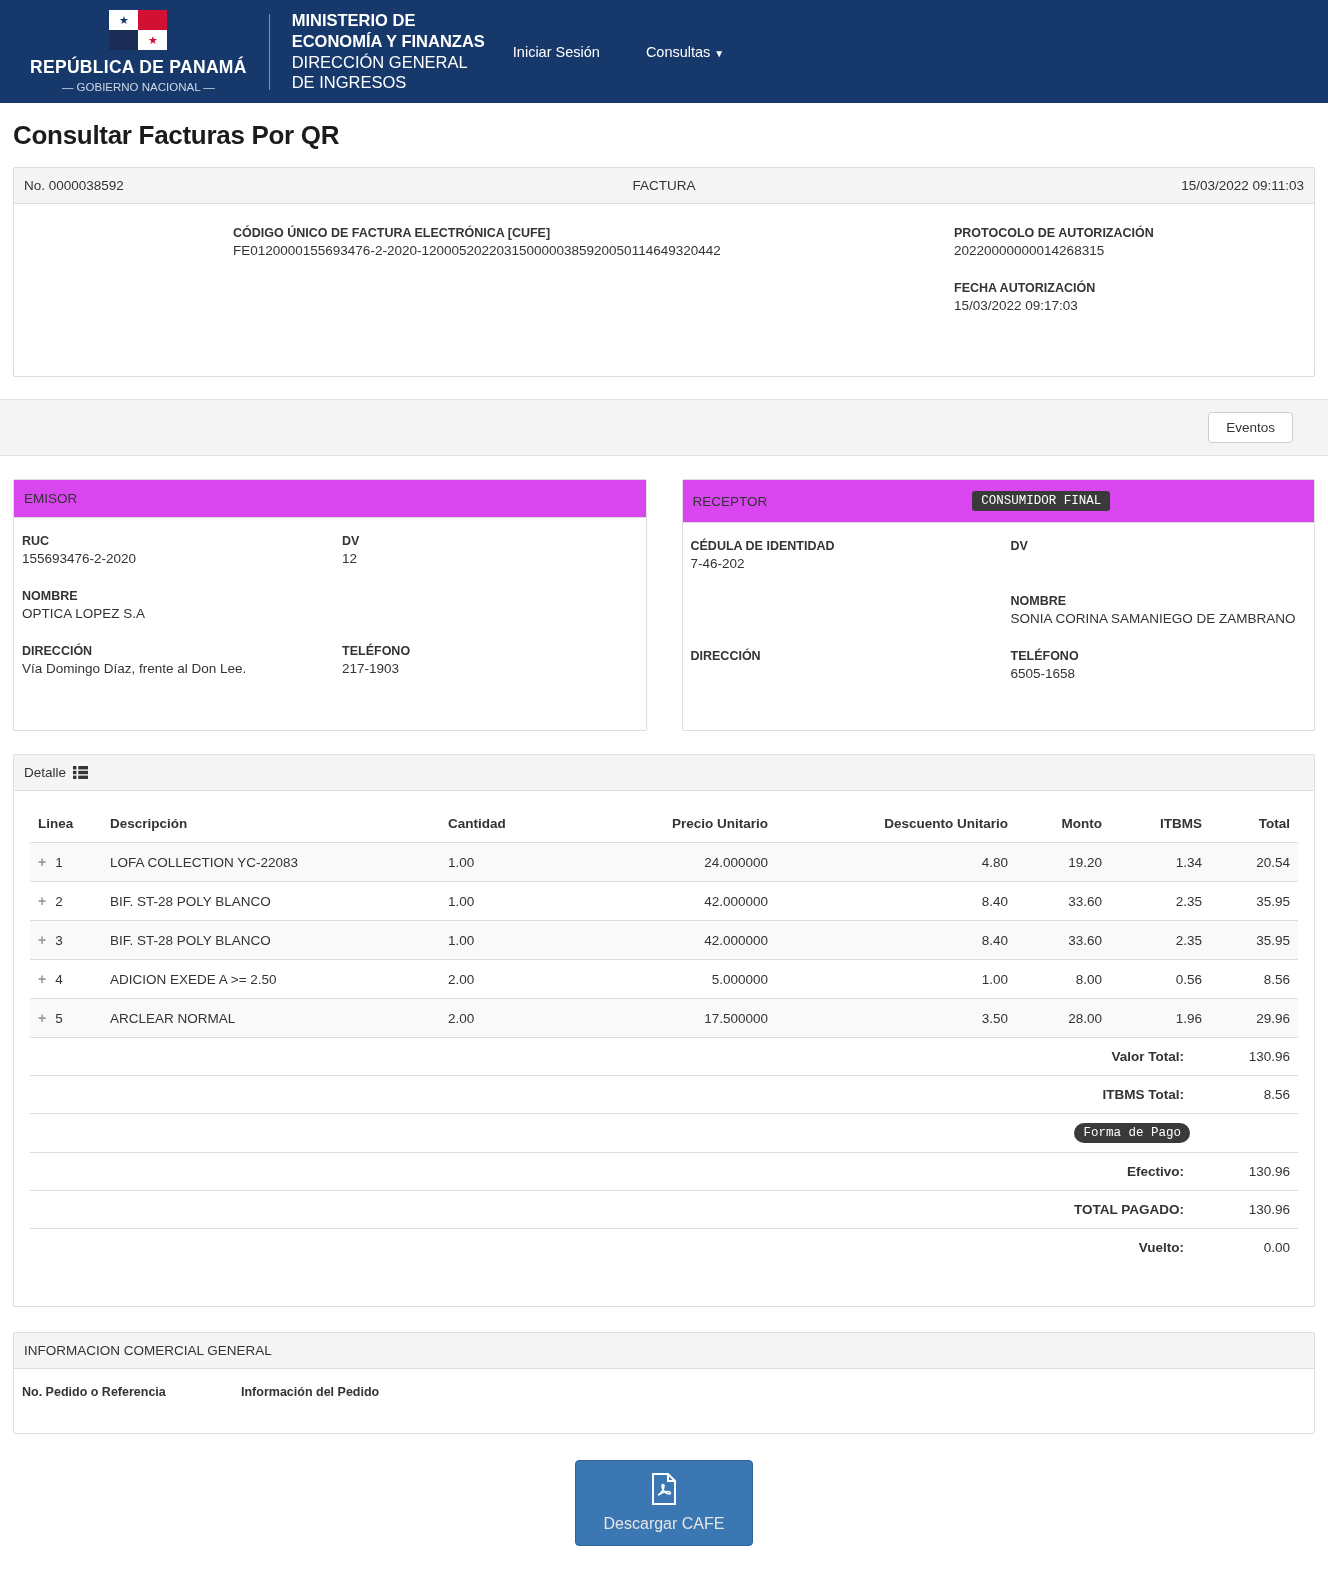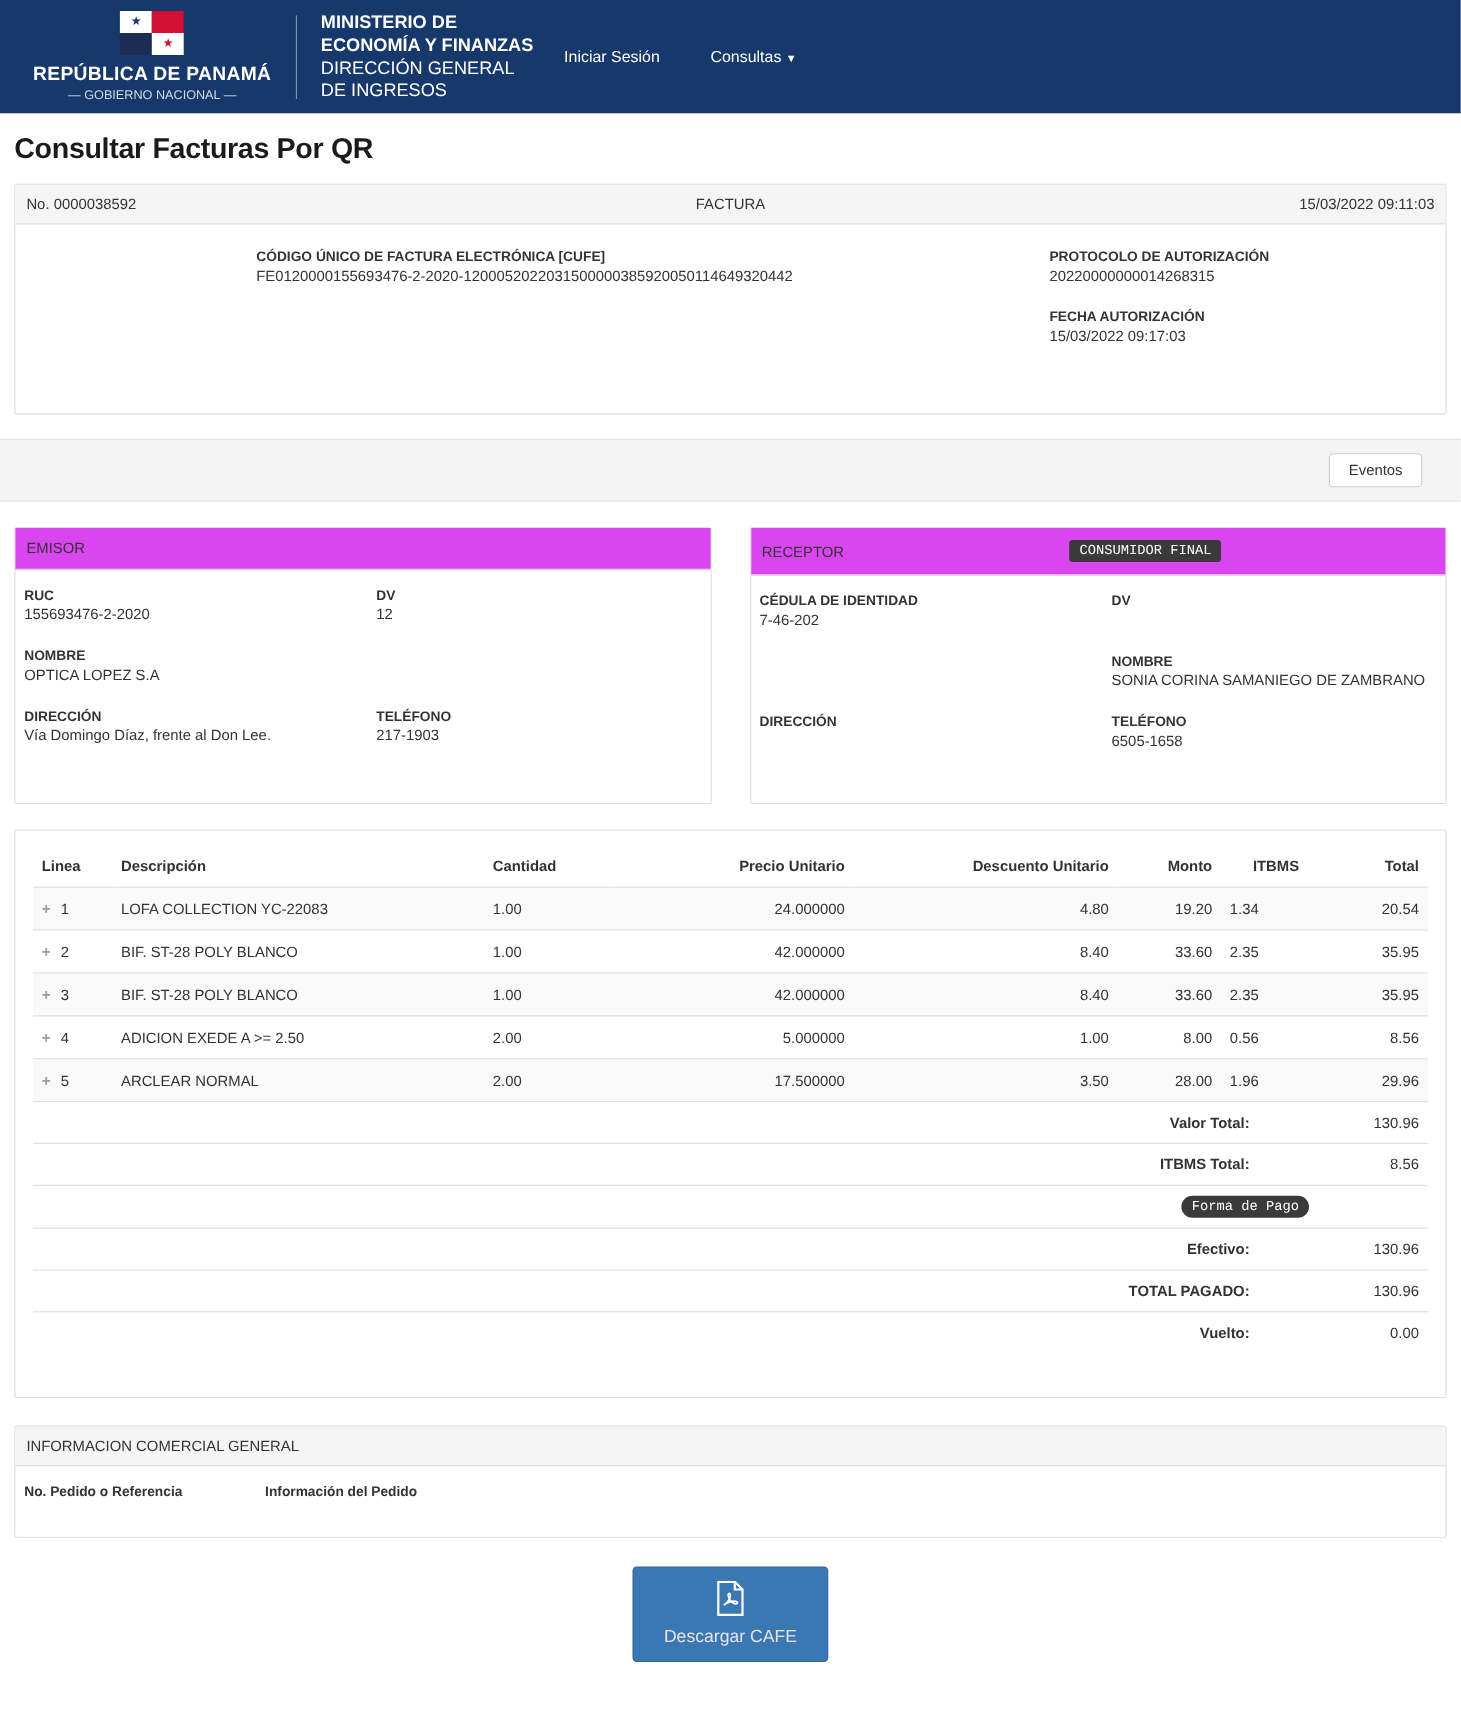--- a/index.html
+++ b/index.html
@@ -111,29 +111,29 @@
   }
   table.detalle td { padding: 11px 8px; border-top:1px solid #ddd; }
   table.detalle tbody tr:first-child td { border-top:none; }
   table.detalle tbody tr:nth-child(odd) { background:#f9f9f9; }
   .col-linea  { width:72px;  text-align:left; }
   .col-desc   { text-align:left; }
   .col-cant   { width:118px; text-align:left; }
   .col-precio { width:218px; text-align:right; }
   .col-desc-u { width:240px; text-align:right; }
   .col-monto  { width:94px;  text-align:right; }
-  .col-itbms  { width:100px; }
+  .col-itbms  { width:100px; text-align:right; }
   .col-total  { width:88px;  text-align:right; }
   .plus-icon { color:#9b9b9b; font-weight:bold; margin-right:9px; font-size:14px; cursor:pointer; }
   .cell-linea { white-space:nowrap; padding-left:10px; }
 
   .totals-wrap { padding: 0 16px 40px 16px; }
   .t-row {
     display:flex; justify-content:flex-end; align-items:center;
-    border-top:1px solid #ddd; padding: 11px 8px; gap: 48px;
+    border-top:1px solid #ddd; padding: 11px 8px;
   }
   .t-label { font-weight:bold; }
   .t-value { width:106px; text-align:right; }
   .t-badge-row { display:flex; justify-content:flex-end; border-top:1px solid #ddd; padding: 9px 8px; }
   .t-badge-row .badge-dark { margin-right: 100px; border-radius: 10px; }
 
   
   .info-panel { margin-top: 25px; }
   .info-body { display:flex; padding: 16px 8px 34px 8px; }
   .info-label { font-weight:bold; font-size:12.5px; }
@@ -302,20 +302,35 @@
             <div class="flabel">TELÉFONO</div>
             <div class="fvalue">6505-1658</div>
           </div>
         </div>
       </div>
     </div>
   </div>
 </div>
 
 <div class="panel detalle-panel">
+  <div class="panel-heading detalle-title">
+    <span>Detalle</span>
+    <span class="list-icon">
+      <svg width="15" height="13" viewBox="0 0 15 13">
+          <g fill="#333">
+            <rect x="0" y="0" width="3.4" height="3.4"></rect>
+            <rect x="5.3" y="0" width="9.7" height="3.4"></rect>
+            <rect x="0" y="4.8" width="3.4" height="3.4"></rect>
+            <rect x="5.3" y="4.8" width="9.7" height="3.4"></rect>
+            <rect x="0" y="9.6" width="3.4" height="3.4"></rect>
+            <rect x="5.3" y="9.6" width="9.7" height="3.4"></rect>
+          </g>
+        </svg>
+    </span>
+  </div>
 
   <div class="table-wrap">
     <table class="detalle">
       <thead>
         <tr>
           <th class="col-linea">Linea</th>
           <th class="col-desc">Descripción</th>
           <th class="col-cant">Cantidad</th>
           <th class="col-precio">Precio Unitario</th>
           <th class="col-desc-u">Descuento Unitario</th>

